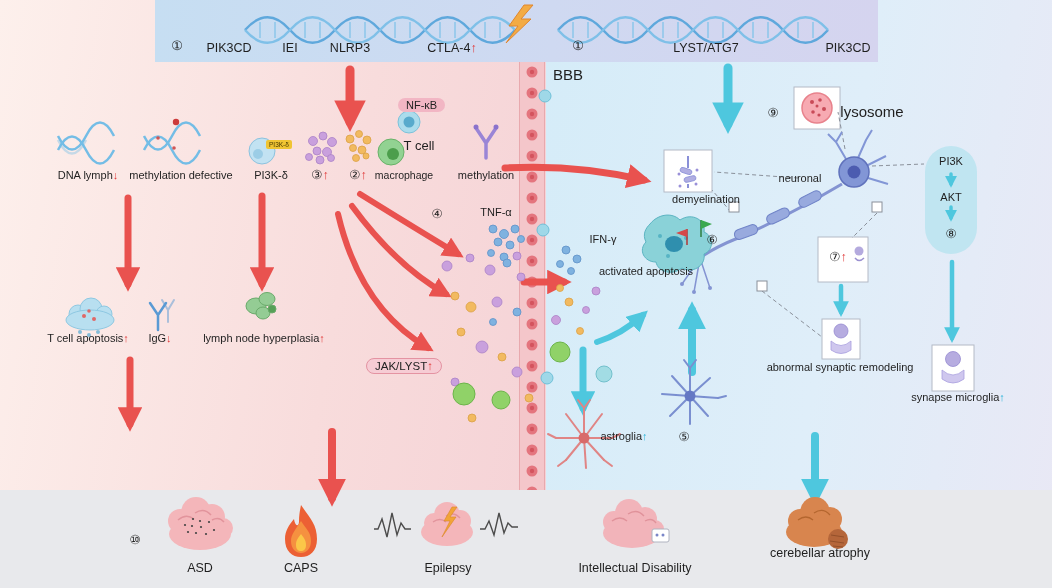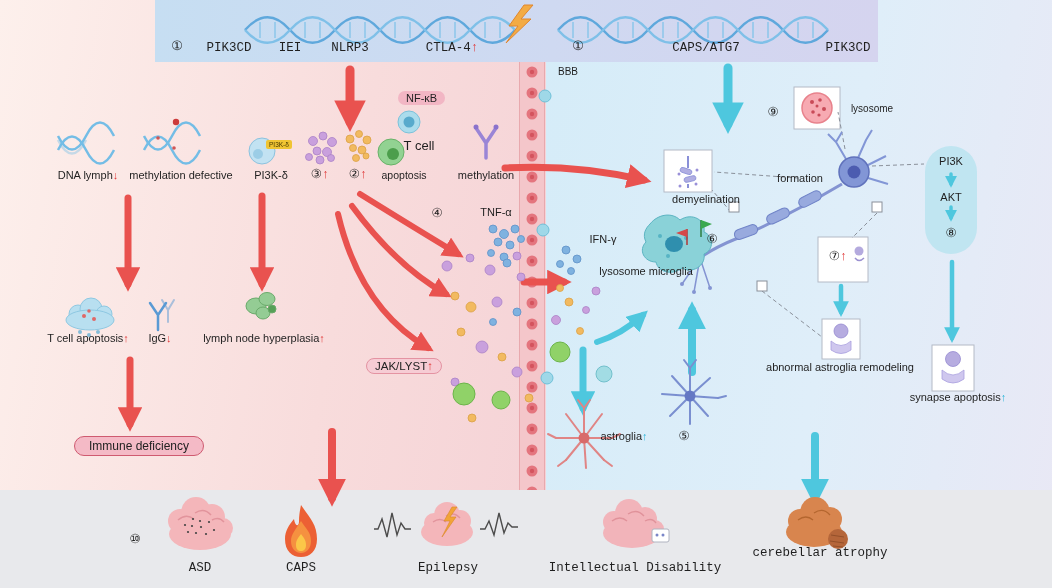--- a/index.html
+++ b/index.html
@@ -6,23 +6,23 @@
   .canvas{position:relative;width:1052px;height:588px;overflow:hidden;
           font-family:"Liberation Sans",sans-serif;color:#222;}
   .bg{position:absolute;top:0;height:588px;}
   .bg-left{left:0;width:546px;background:linear-gradient(100deg,#fdf0ec 0%,#f8dcdc 60%,#f5d2d6 100%);}
   .bg-right{left:546px;width:506px;background:linear-gradient(100deg,#d5ecf8 0%,#dfeef9 55%,#e9e8f5 100%);}
   .bottom-strip{position:absolute;left:0;top:490px;width:1052px;height:98px;background:#e8e9ec;}
   .banner{position:absolute;left:155px;top:0;width:723px;height:62px;
           background:linear-gradient(90deg,#c6def2 0%,#cfd9f1 55%,#d5d4ef 100%);}
   svg.layer{position:absolute;left:0;top:0;}
   .lbl{position:absolute;transform:translateX(-50%);white-space:nowrap;
-       font-size:10px;line-height:1.15;color:#1f1f1f;}
+       font-size:15px;line-height:1.15;color:#1f1f1f;}
   .s11{font-size:13px;} .s115{font-size:11px;} .s105{font-size:10.5px;}
-  .s125{font-size:12.5px;font-family:Liberation Mono, monospace;} .s13{font-size:13px;}
+  .s125{font-size:12.5px;} .s13{font-size:13px;}
   .r{color:#e03838;font-weight:bold;} .c{color:#2ab4d8;font-weight:bold;}
   .badge{position:absolute;background:#f2b6c4;border-radius:9px;padding:1px 8px;
          font-size:11px;white-space:nowrap;}
   .badge2{position:absolute;background:#f6ccd4;border:1px solid #e493a2;border-radius:10px;
           padding:1px 8px;font-size:11.5px;white-space:nowrap;}
   .badge3{position:absolute;background:#f4bac6;border:1.5px solid #cf5a70;border-radius:12px;
           padding:2px 14px;font-size:12px;white-space:nowrap;}
   .tinybadge{position:absolute;background:#f0c433;color:#4a3a00;font-size:6.5px;
              padding:1px 3px;border-radius:2px;white-space:nowrap;}
 </style>
@@ -416,55 +416,54 @@
       </g>
     </g>
   </svg>
 
   <div class="lbl s13" style="left:177px;top:39px">①</div>
   <div class="lbl s125" style="left:229px;top:41px">PIK3CD</div>
   <div class="lbl s125" style="left:290px;top:41px">IEI</div>
   <div class="lbl s125" style="left:350px;top:41px">NLRP3</div>
   <div class="lbl s125" style="left:452px;top:41px"><span>CTLA-4</span><span class="r">↑</span></div>
   <div class="lbl s13" style="left:578px;top:39px">①</div>
-  <div class="lbl s125" style="left:706px;top:41px">CAPS/ATG7</div>
+  <div class="lbl s125" style="left:706px;top:41px">LYST/ATG7</div>
   <div class="lbl s125" style="left:848px;top:41px">PIK3CD</div>
   <div class="lbl" style="left:568px;top:66px">BBB</div>
 
   <div class="lbl s115" style="left:88px;top:169px"><span>DNA lymph</span><span class="r">↓</span></div>
   <div class="lbl s115" style="left:181px;top:169px">methylation defective</div>
   <div class="lbl s115" style="left:271px;top:169px">PI3K-δ</div>
   <div class="tinybadge" style="left:266px;top:140px">PI3K-δ</div>
   <div class="lbl s125" style="left:320px;top:168px"><span>③</span><span class="r">↑</span></div>
   <div class="lbl s125" style="left:358px;top:168px"><span>②</span><span class="r">↑</span></div>
-  <div class="badge" style="left:398px;top:91px">NF-κB</div>
+  <div class="badge" style="left:398px;top:98px">NF-κB</div>
   <div class="lbl s11" style="left:419px;top:139px">T cell</div>
-  <div class="lbl s105" style="left:404px;top:169px">apoptosis</div>
+  <div class="lbl s105" style="left:404px;top:169px">macrophage</div>
   <div class="lbl s115" style="left:486px;top:169px">methylation</div>
   <div class="lbl s125" style="left:437px;top:207px">④</div>
   <div class="lbl s115" style="left:496px;top:206px">TNF-α</div>
   <div class="lbl s115" style="left:88px;top:332px"><span>T cell apoptosis</span><span class="r">↑</span></div>
   <div class="lbl s115" style="left:160px;top:332px"><span>IgG</span><span class="r">↓</span></div>
   <div class="lbl s115" style="left:264px;top:332px"><span>lymph node hyperplasia</span><span class="r">↑</span></div>
   <div class="badge2" style="left:366px;top:358px"><span>JAK/LYST</span><span class="r">↑</span></div>
-  <div class="badge3" style="left:74px;top:436px">Immune deficiency</div>
 
   <div class="lbl s115" style="left:603px;top:233px">IFN-γ</div>
-  <div class="lbl s115" style="left:646px;top:265px">lysosome microglia</div>
+  <div class="lbl s115" style="left:646px;top:265px">activated apoptosis</div>
   <div class="lbl s115" style="left:706px;top:193px">demyelination</div>
   <div class="lbl s125" style="left:712px;top:233px">⑥</div>
-  <div class="lbl s115" style="left:800px;top:172px">formation</div>
+  <div class="lbl s115" style="left:800px;top:172px">neuronal</div>
   <div class="lbl s125" style="left:773px;top:106px">⑨</div>
   <div class="lbl" style="left:872px;top:103px">lysosome</div>
   <div class="lbl s115" style="left:951px;top:155px">PI3K</div>
   <div class="lbl s115" style="left:951px;top:191px">AKT</div>
   <div class="lbl s125" style="left:951px;top:227px">⑧</div>
   <div class="lbl s125" style="left:838px;top:250px"><span>⑦</span><span class="r">↑</span></div>
-  <div class="lbl s115" style="left:840px;top:361px">abnormal astroglia remodeling</div>
-  <div class="lbl s115" style="left:958px;top:391px"><span>synapse apoptosis</span><span class="c">↑</span></div>
+  <div class="lbl s115" style="left:840px;top:361px">abnormal synaptic remodeling</div>
+  <div class="lbl s115" style="left:958px;top:391px"><span>synapse microglia</span><span class="c">↑</span></div>
   <div class="lbl s115" style="left:624px;top:430px"><span>astroglia</span><span class="c">↑</span></div>
   <div class="lbl s125" style="left:684px;top:430px">⑤</div>
 
   <div class="lbl s125" style="left:135px;top:533px">⑩</div>
   <div class="lbl s125" style="left:200px;top:561px">ASD</div>
   <div class="lbl s125" style="left:301px;top:561px">CAPS</div>
   <div class="lbl s125" style="left:448px;top:561px">Epilepsy</div>
   <div class="lbl s125" style="left:635px;top:561px">Intellectual Disability</div>
   <div class="lbl s125" style="left:820px;top:546px">cerebellar atrophy</div>
 

